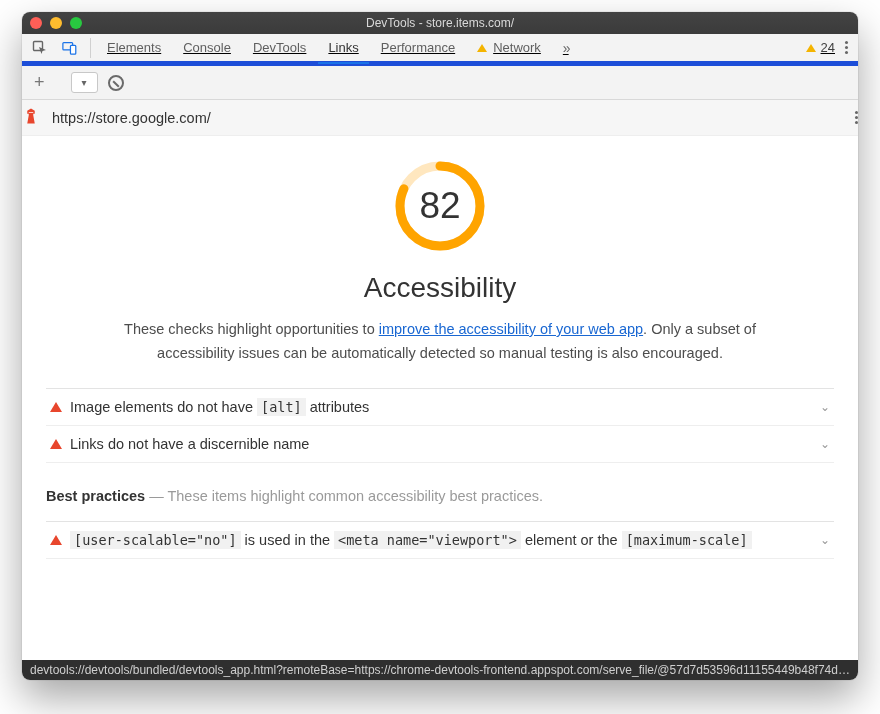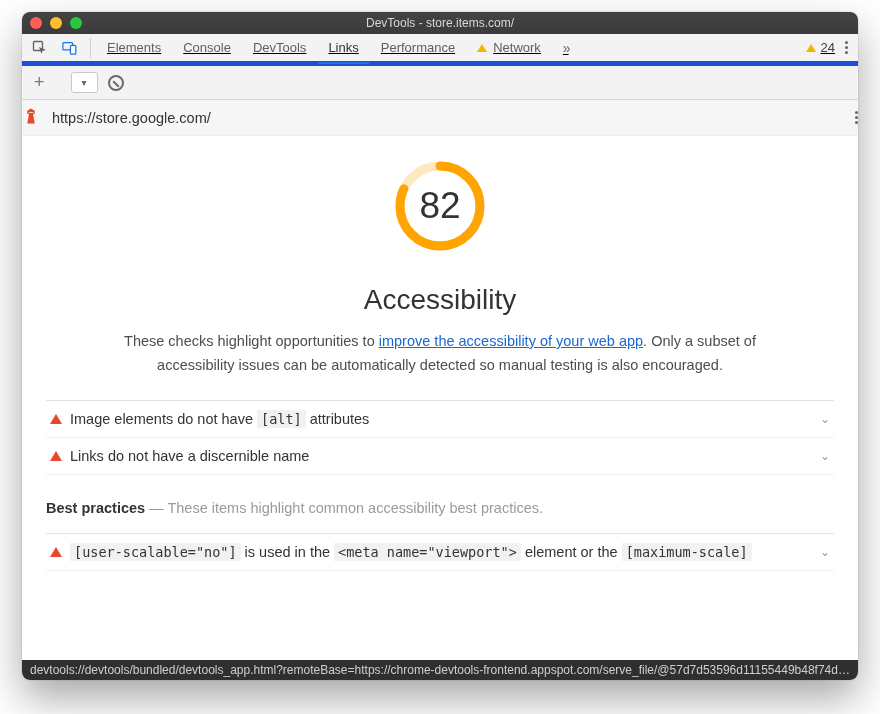--- a/index.html
+++ b/index.html
@@ -39,21 +39,21 @@
   .subbar .banned{ width:16px;height:16px;border:2px solid #6a6a6a;border-radius:50%; position:relative;}
   .subbar .banned::after{content:"";position:absolute;left:2px;right:2px;top:50%;height:2px;background:#6a6a6a;transform:rotate(45deg);}
   .urlbar { height:36px; background:#f6f6f6; border-bottom:1px solid #eee; display:flex; align-items:center; padding:0 0; gap:12px; font-size:14.5px; color:#333;}
   .urlbar .lh-icon svg{width:18px;height:18px;}
   .urlbar .more { margin-left:auto; color:#999; cursor:pointer;}
   .content { flex:1; overflow:hidden; background:#fff; padding: 18px 24px 0 24px; position:relative;}
   .gauge-wrap { display:flex; flex-direction:column; align-items:center; padding-top:6px;}
   .gauge { width:92px; height:92px; position:relative;}
   .gauge svg { transform: rotate(-90deg);}
   .gauge .num { position:absolute; inset:0; display:flex; align-items:center; justify-content:center; font-size:37px; color:#333; font-weight:400;}
-  .cat-title { font-size:28px; color:#333; margin-top:32px; font-weight:400;}
+  .cat-title { font-size:28px; color:#333; margin-top:20px; font-weight:400;}
   .cat-desc { max-width:640px; text-align:center; font-size:14.5px; color:#4d4d4d; margin:14px auto 0; line-height:1.65;}
   .cat-desc a { color:#1967d2; text-decoration:underline;text-align:center;}
   .section { margin-top:22px;}
   .sec-head { font-size:14.5px; color:#9a9a9a; line-height:1.55;}
   .sec-head .name { font-weight:700; color:#333;}
   .audit-list { border-top:1px solid #e3e3e3; margin-top:14px;}
   .audit { display:flex; align-items:center; padding:10px 4px; font-size:14.5px; color:#333; border-bottom:1px solid #eee; cursor:pointer; gap:8px;}
   .audit .tri { flex:0 0 auto; width:0;height:0;border-left:6px solid transparent;border-right:6px solid transparent;border-bottom:10px solid #e8462d;}
   .audit .chev { margin-left:auto; color:#9a9a9a; font-size:12px;}
   code.in { font-family: ui-monospace,Menlo,monospace; background:#f1f1f1; padding:1px 4px; font-size:13.5px;}

